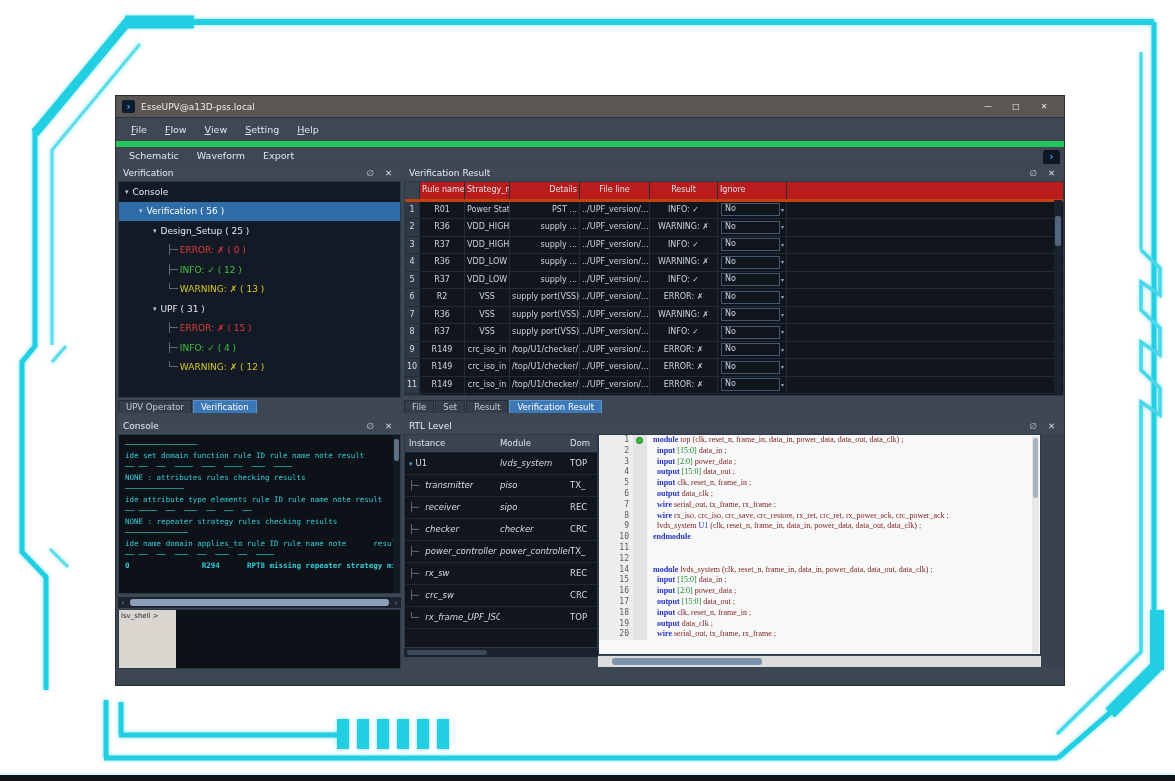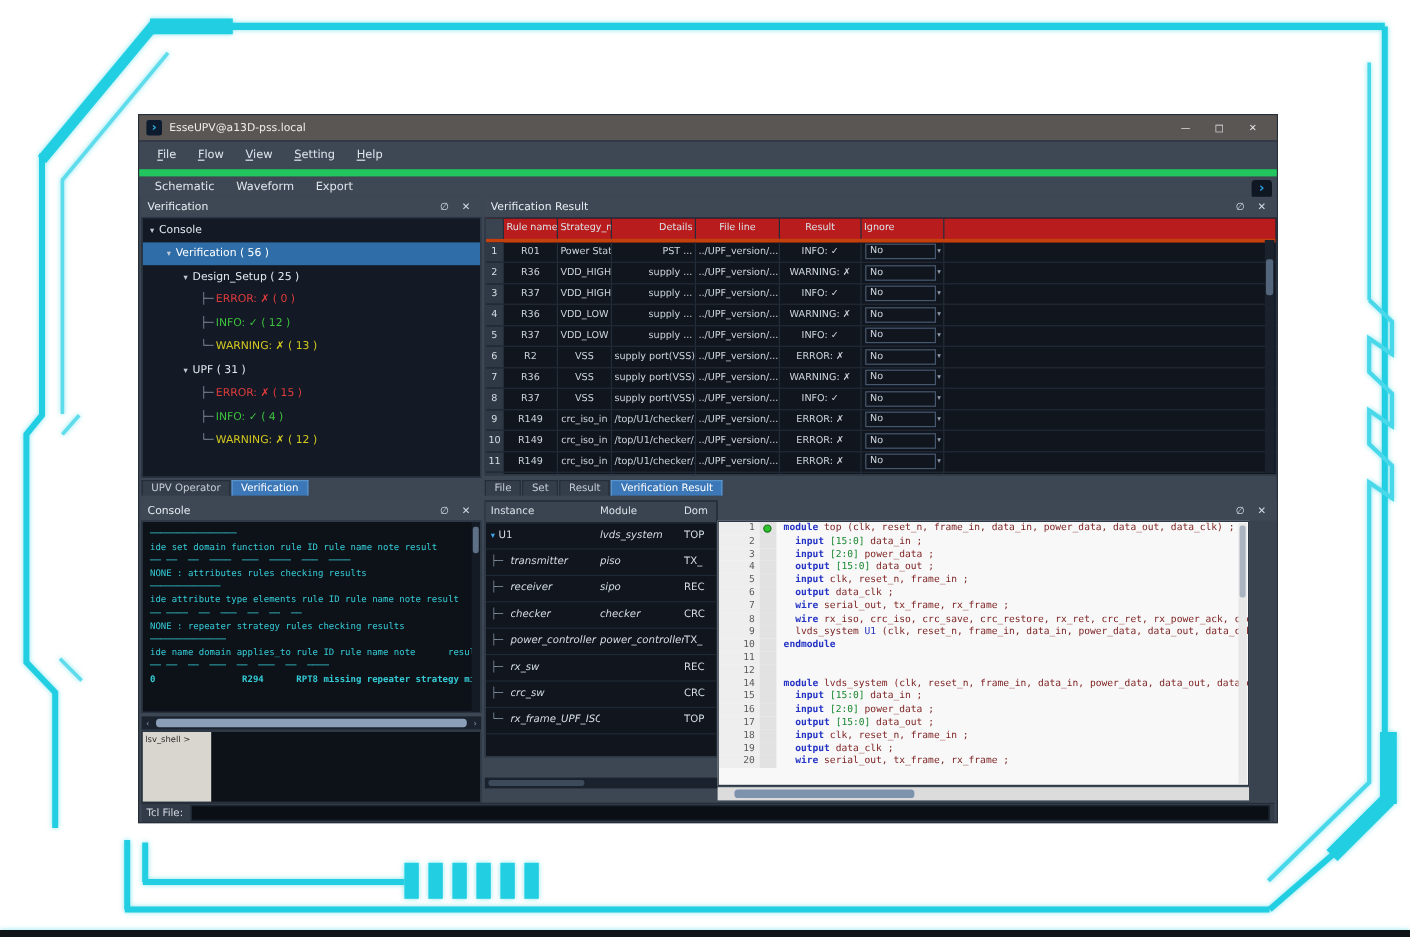--- a/index.html
+++ b/index.html
@@ -62,37 +62,37 @@
   .cline.bold{font-weight:bold;}
   #console-vscroll{position:absolute;right:1px;top:18px;width:7px;height:158px;background:#141b24;}
   #console-vthumb{position:absolute;left:1px;top:4px;width:5px;height:22px;background:#5d7086;border-radius:2px;}
   #console-hscroll{position:absolute;left:0;top:180px;width:283px;height:11px;background:#1b232e;display:flex;align-items:center;}
   .h-arrow{width:10px;text-align:center;color:#8fa0b2;font-size:7px;}
   #console-hthumb{flex:1;height:7px;background:#8ba0b8;border-radius:3px;margin:0 2px;}
   #console-prompt-area{position:absolute;left:0;top:192px;width:283px;height:60px;background:#0d1219;border:1px solid #2e3947;box-sizing:border-box;}
   #prompt-box{position:absolute;left:0;top:0;width:57px;height:58px;background:#d8d6cf;color:#2a2a2a;font-size:7px;padding:2px;box-sizing:border-box;}
   
   #rtl-panel{position:absolute;left:288px;top:321px;width:660px;height:252px;}
-  #rtl-tree{position:absolute;left:0;top:0;width:194px;height:214px;background:#10151e;border:1px solid #2e3947;box-sizing:border-box;overflow:hidden;}
+  #rtl-tree{position:absolute;left:0;top:17px;width:194px;height:214px;background:#10151e;border:1px solid #2e3947;box-sizing:border-box;overflow:hidden;}
   .rtl-head{display:flex;height:17px;line-height:17px;background:#3a4450;font-size:8.5px;color:#dbe2ea;border-bottom:1px solid #1d2631;}
   .rtl-row{display:flex;height:21px;line-height:21px;font-size:8.5px;color:#d6dde5;border-bottom:1px solid #1f2835;white-space:nowrap;}
   .rtl-c0{width:95px;padding-left:4px;box-sizing:border-box;overflow:hidden;}
   .rtl-c1{width:70px;overflow:hidden;} .rtl-c2{flex:1;overflow:hidden;}
   .rtl-row .rtl-c1, .rtl-row.child .rtl-c0 span.nm{font-style:italic;}
   .rtl-row .branch{color:#7e8a99;font-family:"DejaVu Sans Mono","Liberation Mono",monospace;margin-right:1px;}
   .rtl-row .arrow{color:#3fa9e8;font-size:7px;margin-right:3px;}
   #rtl-tree-hscroll{position:absolute;left:0;top:231px;width:194px;height:9px;background:#1a222d;}
   #rtl-tree-hthumb{position:absolute;left:3px;top:2px;width:80px;height:5px;background:#3d4a5a;border-radius:2px;}
   
   #editor{position:absolute;left:194px;top:17px;width:443px;height:221px;background:#f8f8f8;border:1px solid #2e3947;box-sizing:border-box;overflow:hidden;}
   .ed-row{display:flex;height:10.8px;line-height:10.8px;font-family:"DejaVu Sans Mono","Liberation Mono",monospace;font-size:8px;}
   .ed-num{width:30px;text-align:right;padding-right:4px;color:#5a5a5a;background:#eeeeee;flex-shrink:0;}
   .ed-margin{width:14px;background:#e2e2e2;flex-shrink:0;position:relative;}
   .ed-dot{position:absolute;left:3px;top:1.5px;width:7px;height:7px;border-radius:50%;background:#2ec22e;border:1px solid #1a7a1a;box-sizing:border-box;}
-  .ed-code{padding-left:6px;white-space:pre;}
+  .ed-code{padding-left:6px;white-space:pre;font-family:Liberation Serif, serif;}
   .tok-kw{color:#2433c4;font-weight:bold;} .tok-kw2{color:#2433c4;}
   .tok-rng{color:#17872f;} .tok-id{color:#7e2222;}
   #editor-vscroll{position:absolute;right:1px;top:1px;width:7px;bottom:1px;background:#e8e8e8;}
   #editor-vthumb{position:absolute;left:1px;top:2px;width:5px;height:60px;background:#aab4c0;border-radius:2px;}
   #editor-hscroll{position:absolute;left:194px;top:239px;width:443px;height:11px;background:#dcdcdc;display:flex;align-items:center;}
   #editor-hthumb{width:150px;height:7px;background:#7d93ad;border-radius:3px;margin-left:14px;}
   #rtl-right-strip{position:absolute;left:637px;top:17px;width:23px;height:233px;background:#39434f;}
   
   #statusbar{position:absolute;left:2px;top:573px;right:2px;height:16px;background:#323c48;border-top:1px solid #242d38;display:flex;align-items:center;padding:0 4px;box-sizing:border-box;}
   #status-label{font-size:8.5px;color:#d2d9e1;margin-right:6px;white-space:nowrap;}
@@ -590,18 +590,14 @@
       <div id="editor-vscroll">
         <div id="editor-vthumb"></div>
       </div>
     </div>
     <div id="editor-hscroll">
       <div id="editor-hthumb"></div>
     </div>
     <div id="rtl-right-strip"></div>
   </div>
 
-  <div id="statusbar">
-    <span id="status-label">Tcl File:</span>
-    <div id="status-field"></div>
-  </div>
 
 </div>
 
 </body></html>

